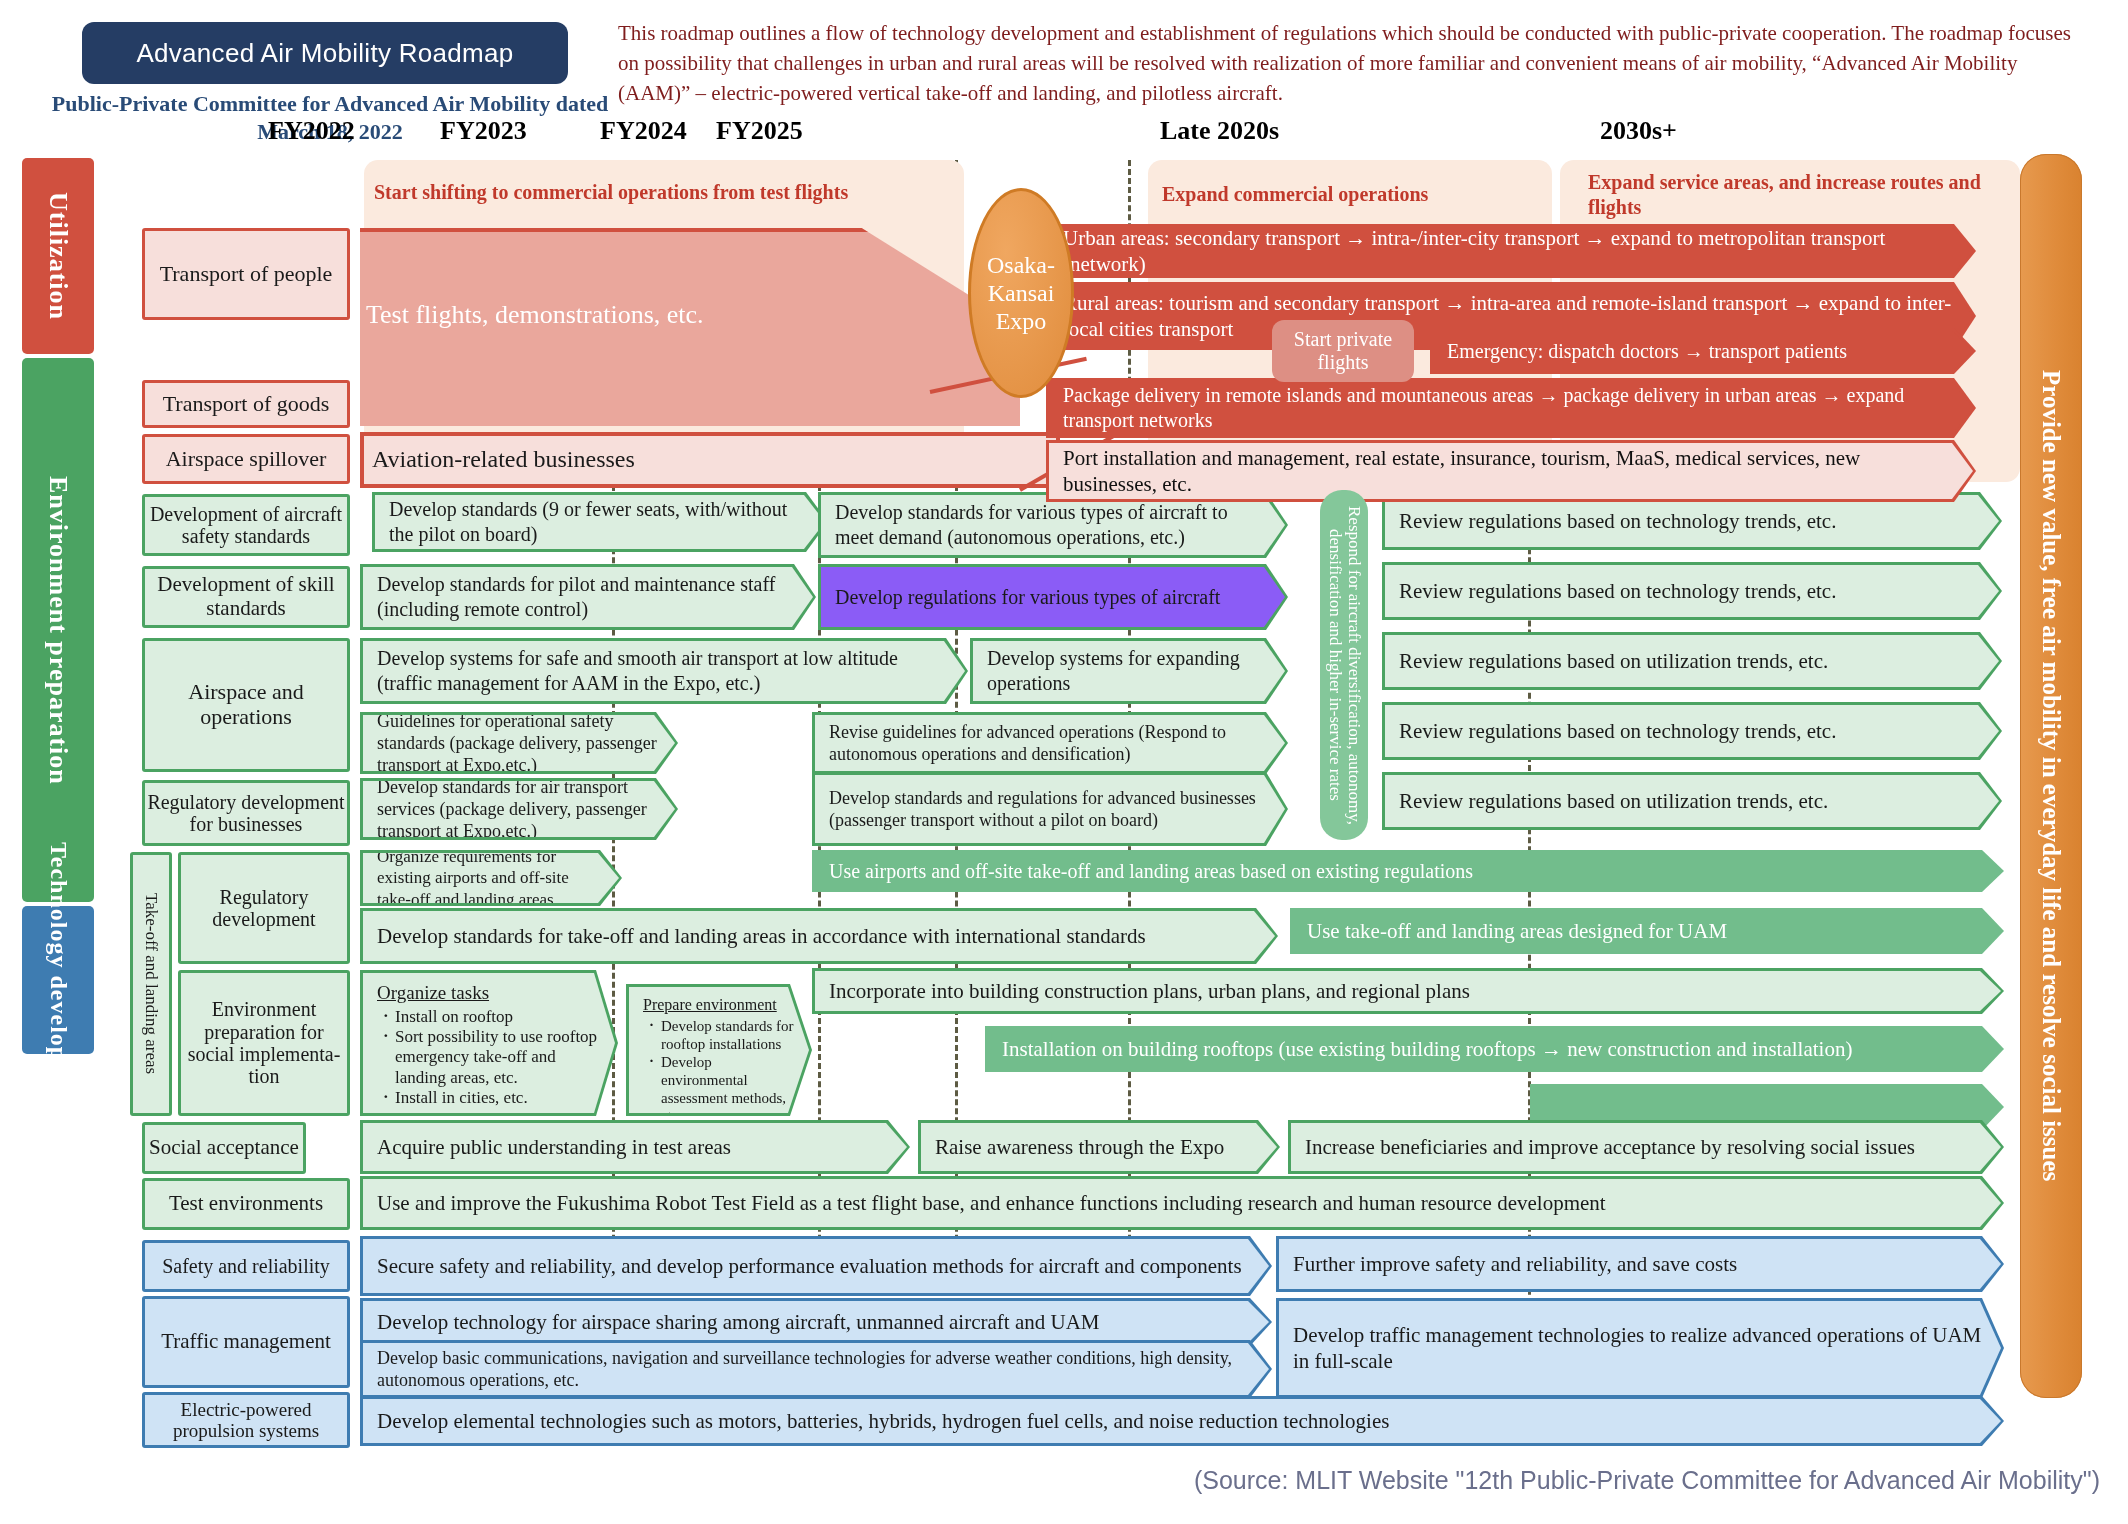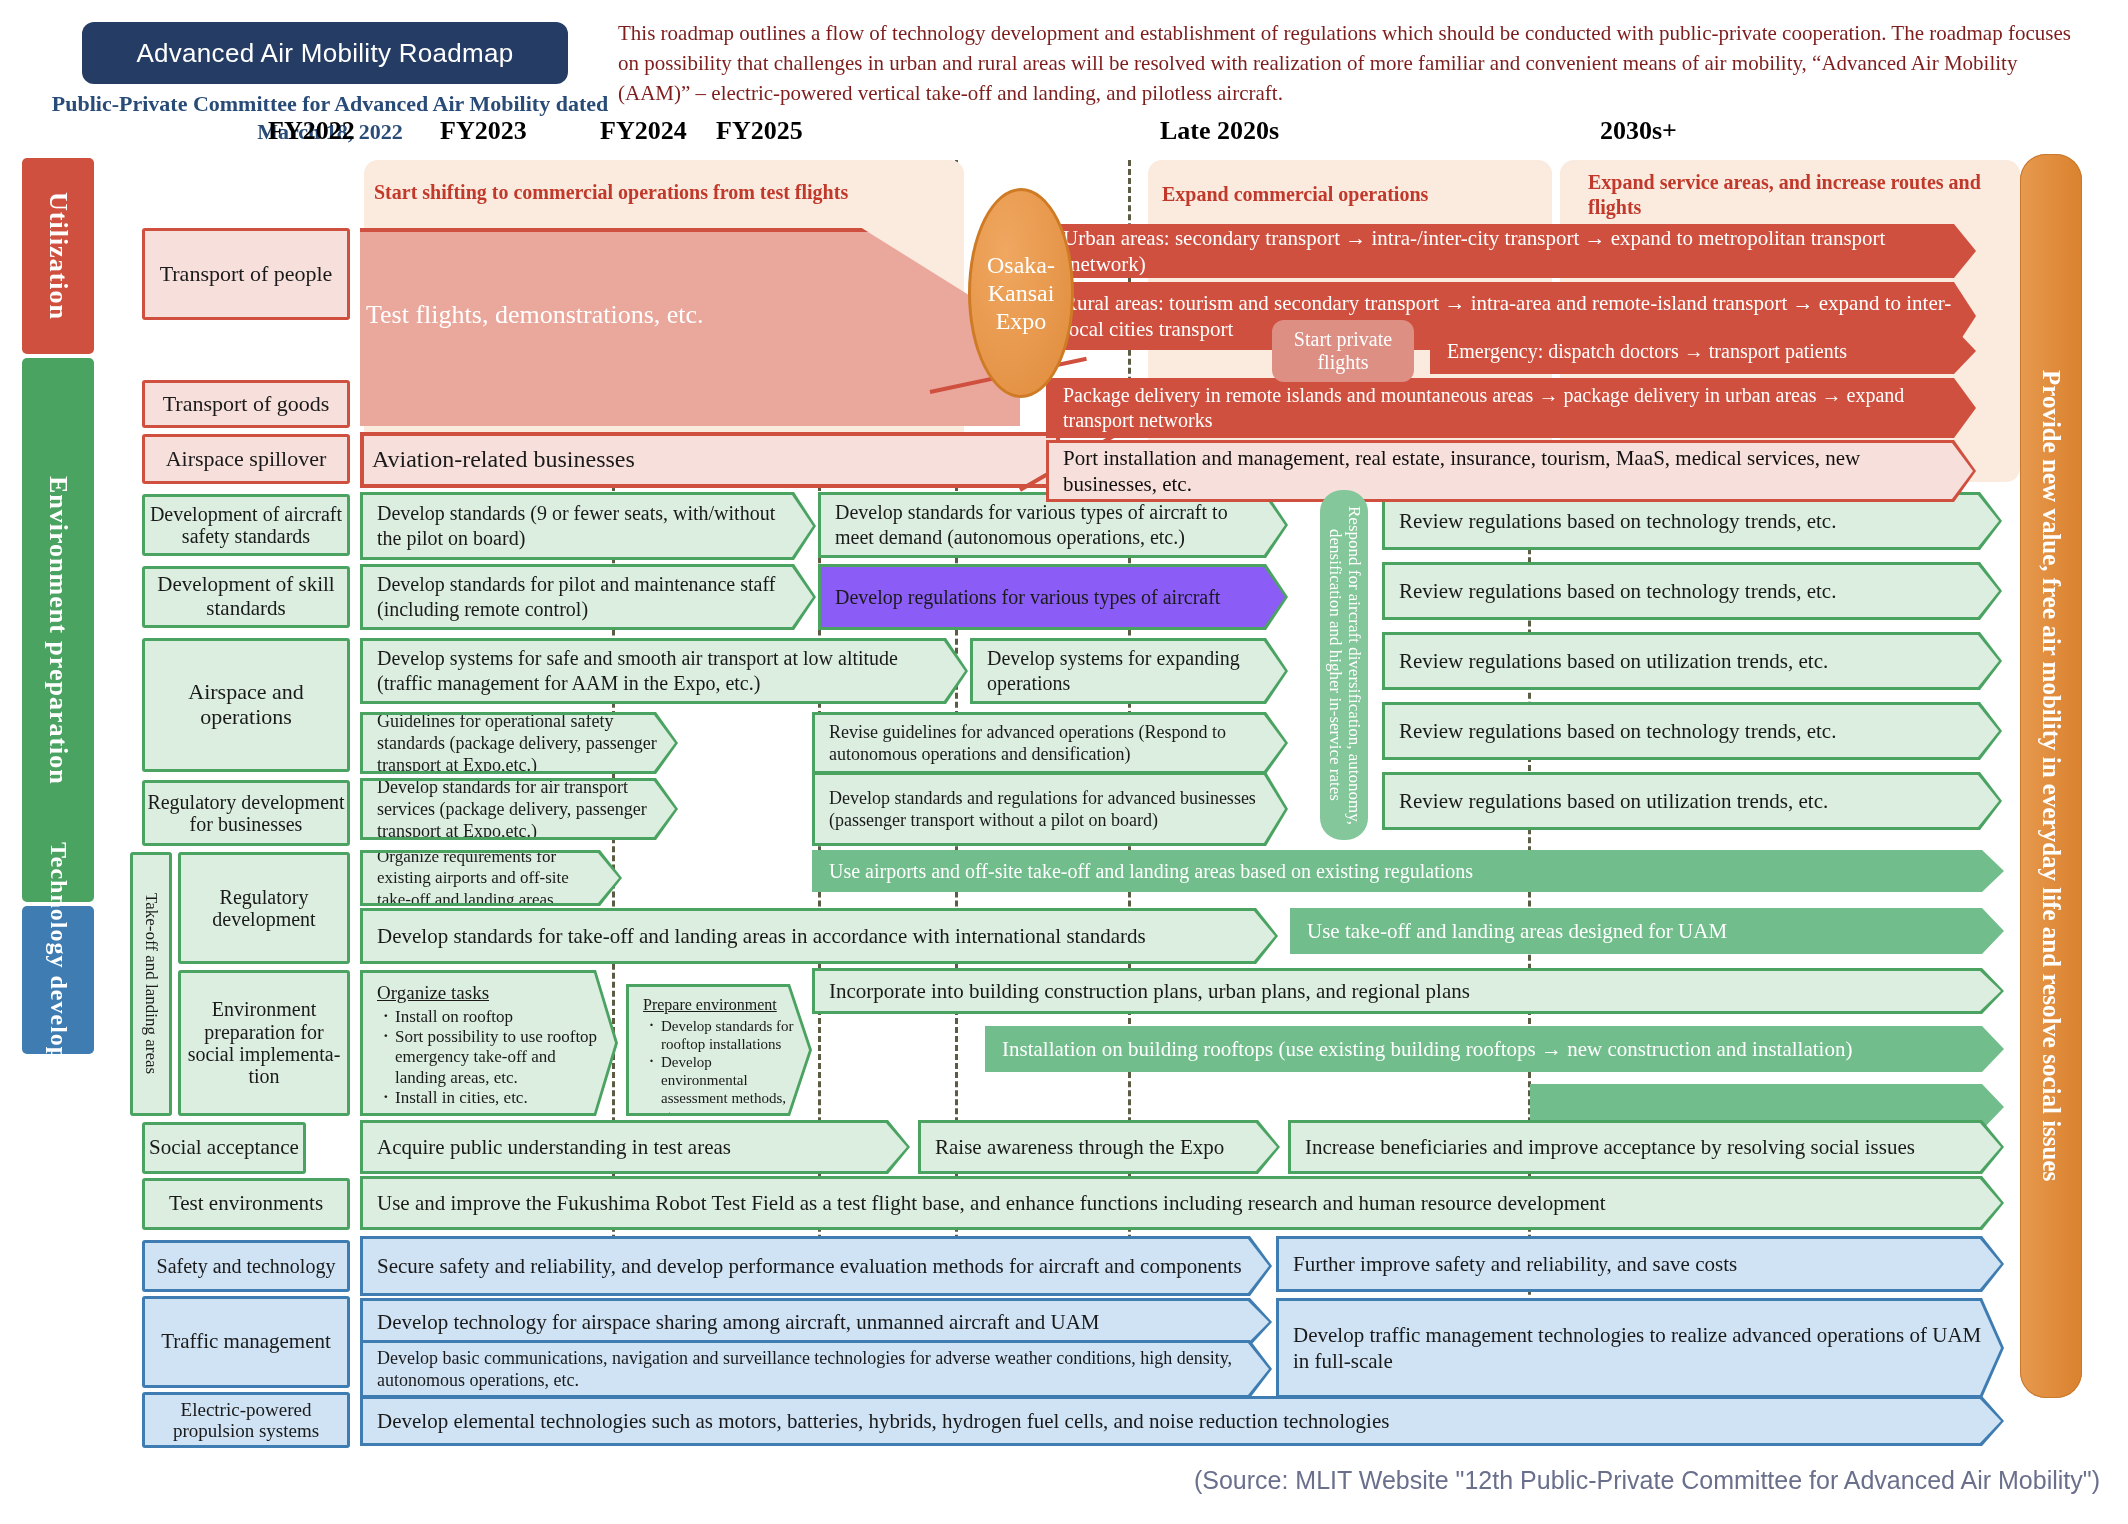--- a/index.html
+++ b/index.html
@@ -219,21 +219,21 @@
 </div>
 
 <div class="abs" style="left:930px;top:390px;width:160px;height:4px;background:#d0503f;transform:rotate(-12deg);transform-origin:left center;z-index:5;"></div>
 <div class="abs" style="left:1020px;top:488px;width:110px;height:4px;background:#d0503f;transform:rotate(-30deg);transform-origin:left center;z-index:5;"></div>
 
 <div class="abs" style="left:1320px;top:490px;width:48px;height:350px;background:#84c79a;border-radius:22px;display:flex;align-items:center;justify-content:center;z-index:30;">
   <span style="writing-mode:vertical-rl;text-orientation:mixed;color:#fff;font-size:17px;line-height:1.1;text-align:center;height:330px;white-space:normal;">Respond for aircraft diversification, autonomy, densification and higher in-service rates</span>
 </div>
 
 <div class="abs rlabel green f20" style="left:142px;top:494px;width:208px;height:62px;">Development of aircraft safety standards</div>
-<div class="chevwrap" style="left:360px;top:492px;width:456px;height:68px;">
+<div class="chevwrap" style="left:372px;top:492px;width:456px;height:60px;">
   <div class="outer" style="background:#4ba362;"></div>
   <div class="inner" style="background:#dceee0;">
       <span class="txt f20">Develop standards (9 or fewer seats, with/without the pilot on board)</span>
     </div>
 </div>
 <div class="chevwrap" style="left:818px;top:492px;width:470px;height:66px;">
   <div class="outer" style="background:#4ba362;"></div>
   <div class="inner" style="background:#dceee0;">
       <span class="txt f20">Develop standards for various types of aircraft to meet demand (autonomous operations, etc.)</span>
     </div>
@@ -416,21 +416,21 @@
 </div>
 
 <div class="abs rlabel green f21" style="left:142px;top:1178px;width:208px;height:52px;">Test environments</div>
 <div class="chevwrap" style="left:360px;top:1176px;width:1644px;height:54px;">
   <div class="outer" style="background:#4ba362;"></div>
   <div class="inner" style="background:#dceee0;">
       <span class="txt f21">Use and improve the Fukushima Robot Test Field as a test flight base, and enhance functions including research and human resource development</span>
     </div>
 </div>
 
-<div class="abs rlabel blue f20" style="left:142px;top:1240px;width:208px;height:52px;">Safety and technology</div>
+<div class="abs rlabel blue f20" style="left:142px;top:1240px;width:208px;height:52px;">Safety and reliability</div>
 <div class="chevwrap" style="left:360px;top:1236px;width:912px;height:60px;">
   <div class="outer" style="background:#3e7cb1;"></div>
   <div class="inner" style="background:#cfe3f5;">
       <span class="txt f21">Secure safety and reliability, and develop performance evaluation methods for aircraft and components</span>
     </div>
 </div>
 <div class="chevwrap" style="left:1276px;top:1236px;width:728px;height:56px;">
   <div class="outer" style="background:#3e7cb1;"></div>
   <div class="inner" style="background:#cfe3f5;">
       <span class="txt f21">Further improve safety and reliability, and save costs</span>

